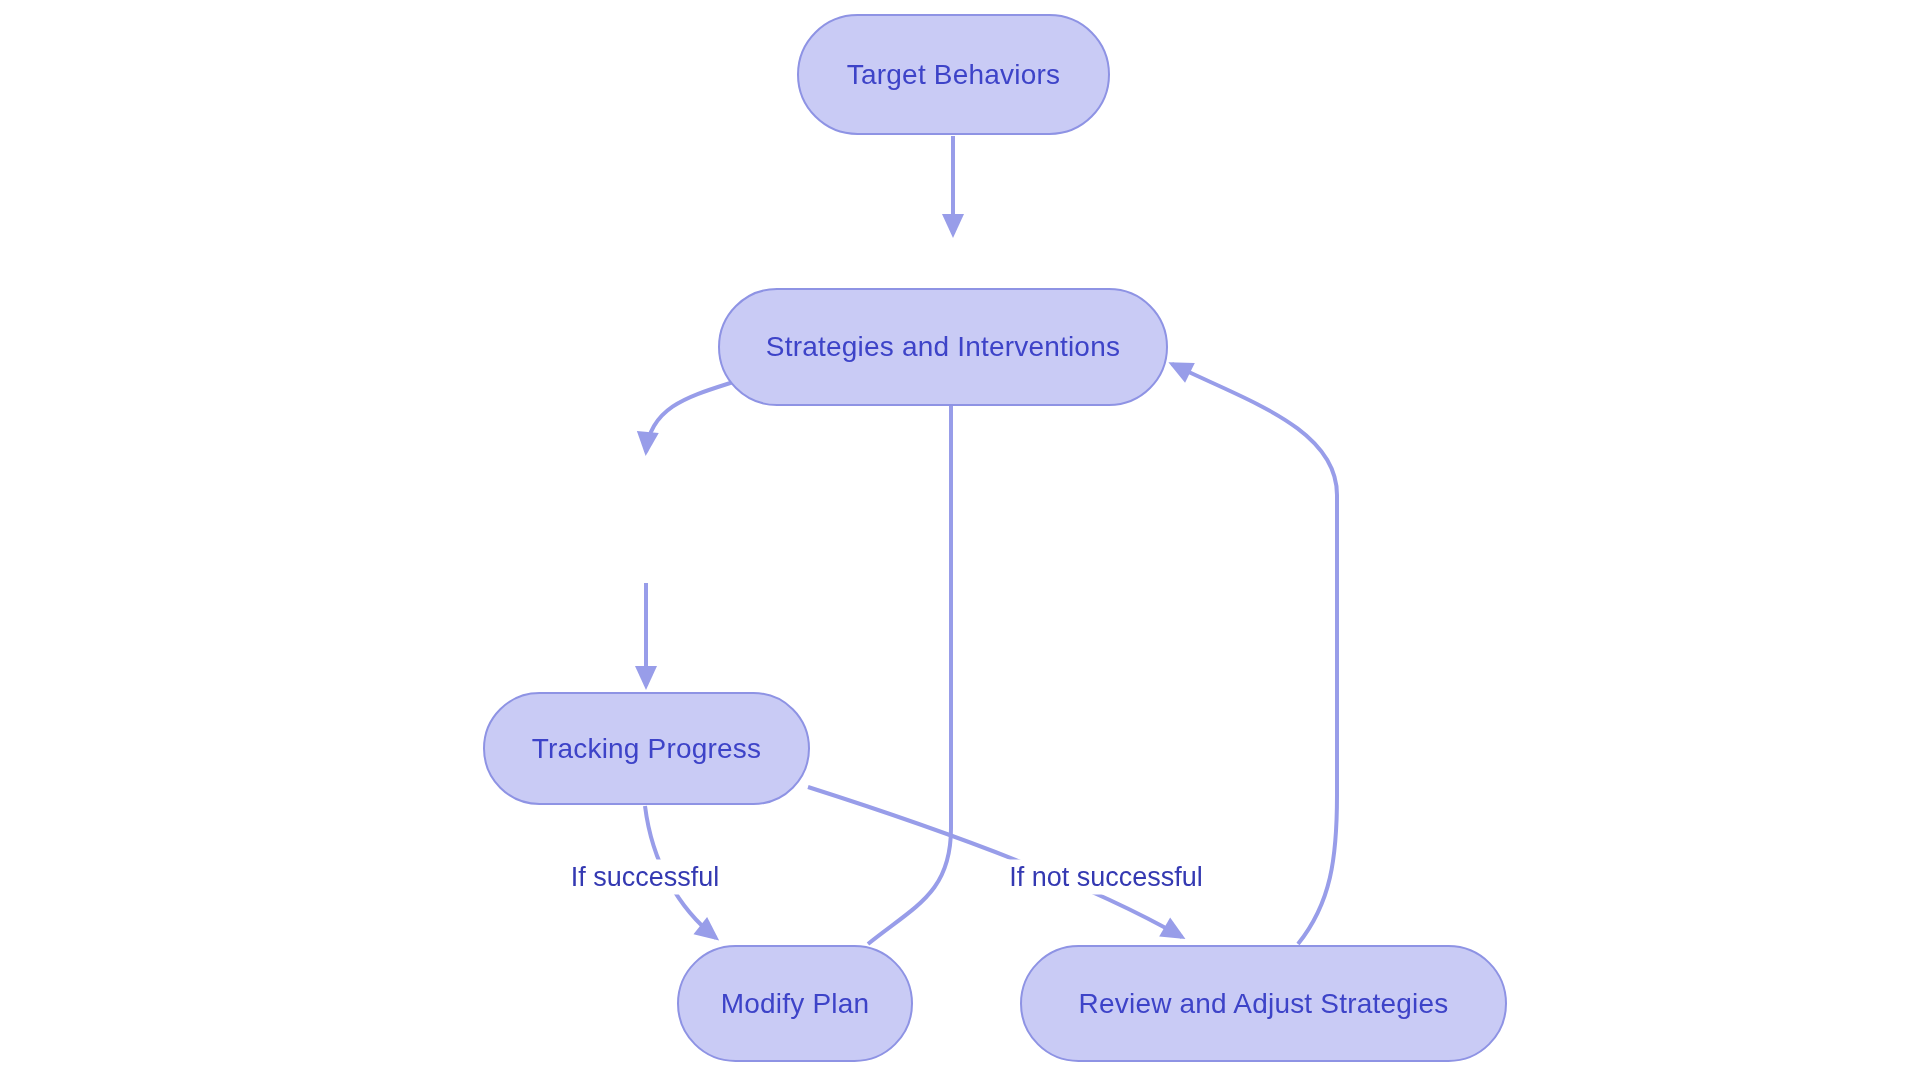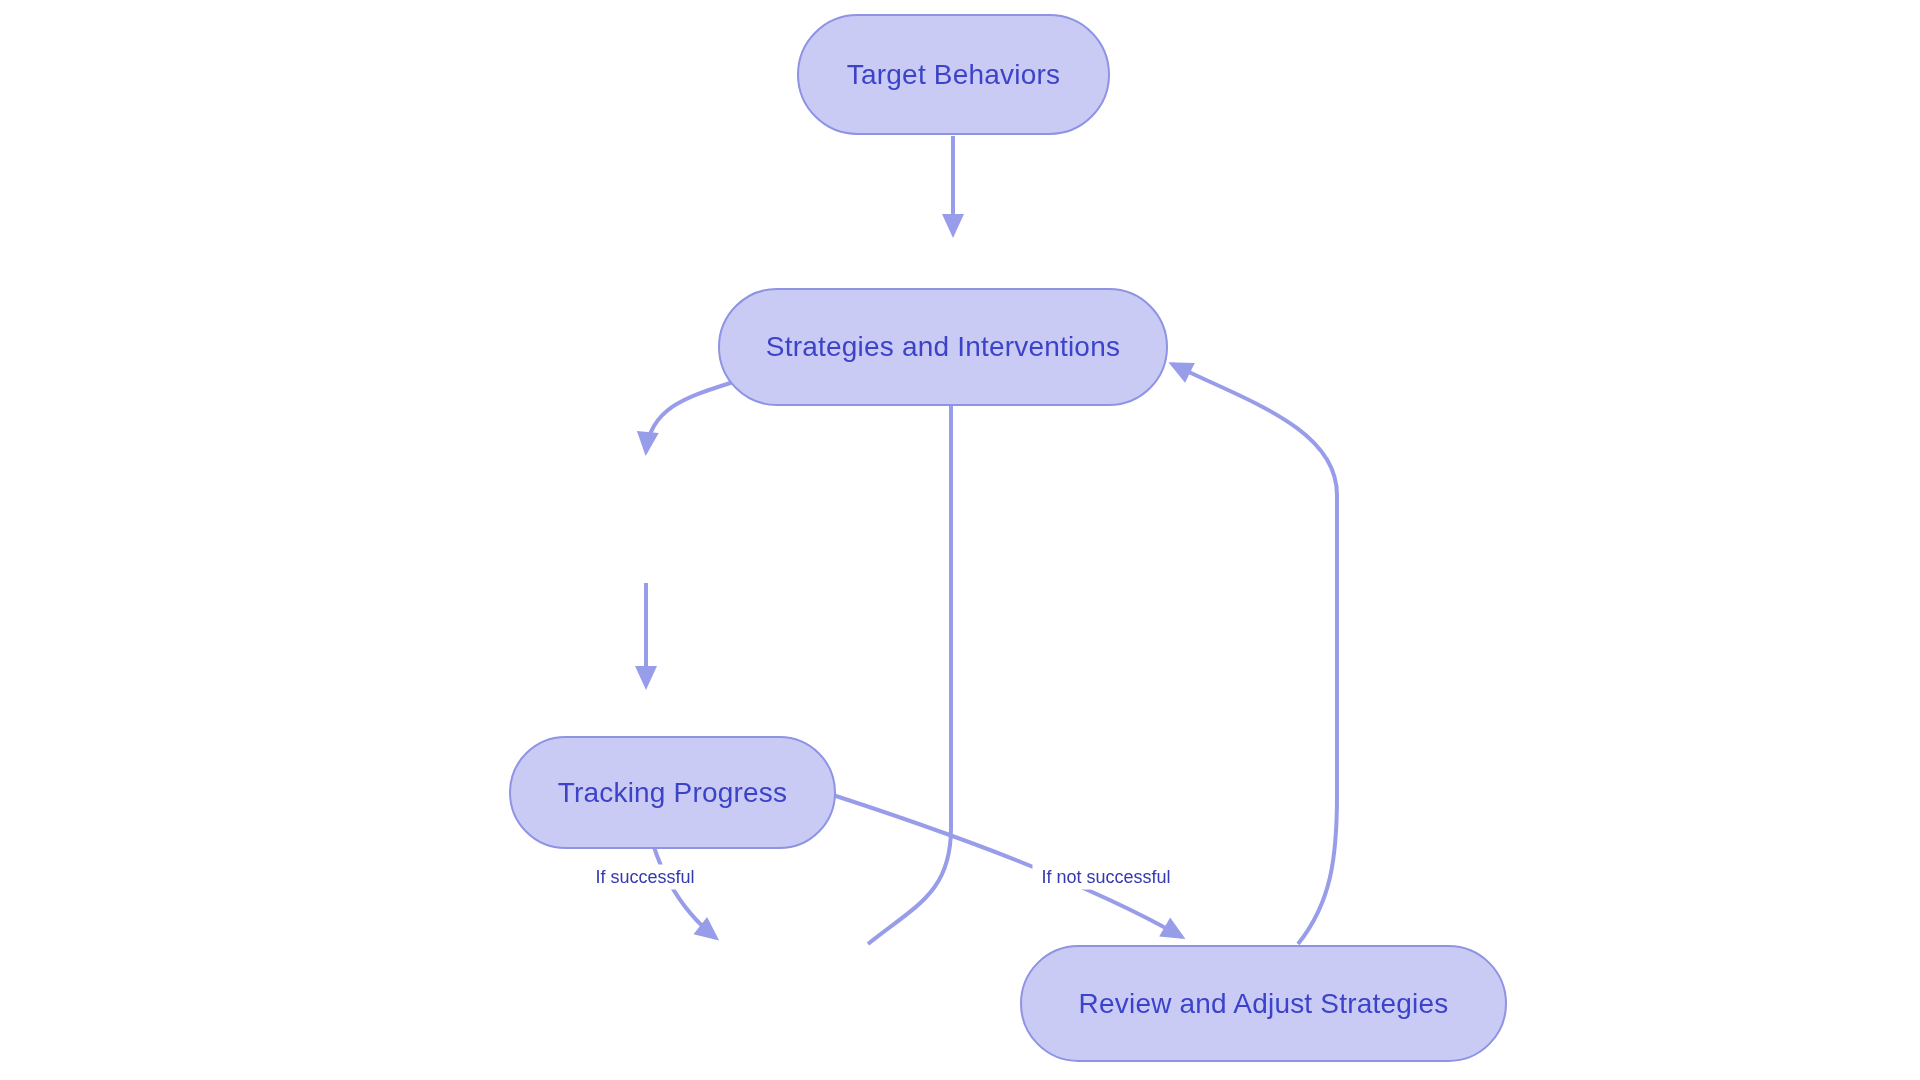--- a/index.html
+++ b/index.html
@@ -45,21 +45,21 @@
     font-size: 28px;
     letter-spacing: 0.2px;
     line-height: 1.2;
   }
   .edge-label {
     position: absolute;
     transform: translate(-50%, -50%);
     background: var(--bg);
     padding: 2px 9px;
     color: var(--label-text);
-    font-size: 18px;
+    font-size: 27px;
     white-space: nowrap;
   }
 </style>
 </head>
 <body>
 
 <div class="stage">
 
   <svg class="edges" viewBox="0 0 1920 1080" xmlns="http://www.w3.org/2000/svg">
     <defs>
@@ -85,24 +85,27 @@
 
   <div class="node" style="left:797px; top:14px; width:313px; height:121px;">
     <span>Target Behaviors</span>
   </div>
 
   <div class="node" style="left:718px; top:244px; width:450px; height:118px;margin-top:44px;">
     <span>Strategies and Interventions</span>
   </div>
 
 
-  <div class="node" style="left:509px; top:692px; width:327px; height:113px;margin-top:44px;">
+  <div class="node" style="left:483px; top:692px; width:327px; height:113px;">
     <span>Tracking Progress</span>
   </div>
 
+  <div class="node" style="left:677px; top:945px; width:236px; height:117px;">
+    <span>Modify Plan</span>
+  </div>
 
   <div class="node" style="left:1020px; top:945px; width:487px; height:117px;">
     <span>Review and Adjust Strategies</span>
   </div>
 
   <div class="edge-label" style="left:645px; top:877px;">If successful</div>
 
   <div class="edge-label" style="left:1106px; top:877px;text-align:center;">If not successful</div>
 
 </div>

